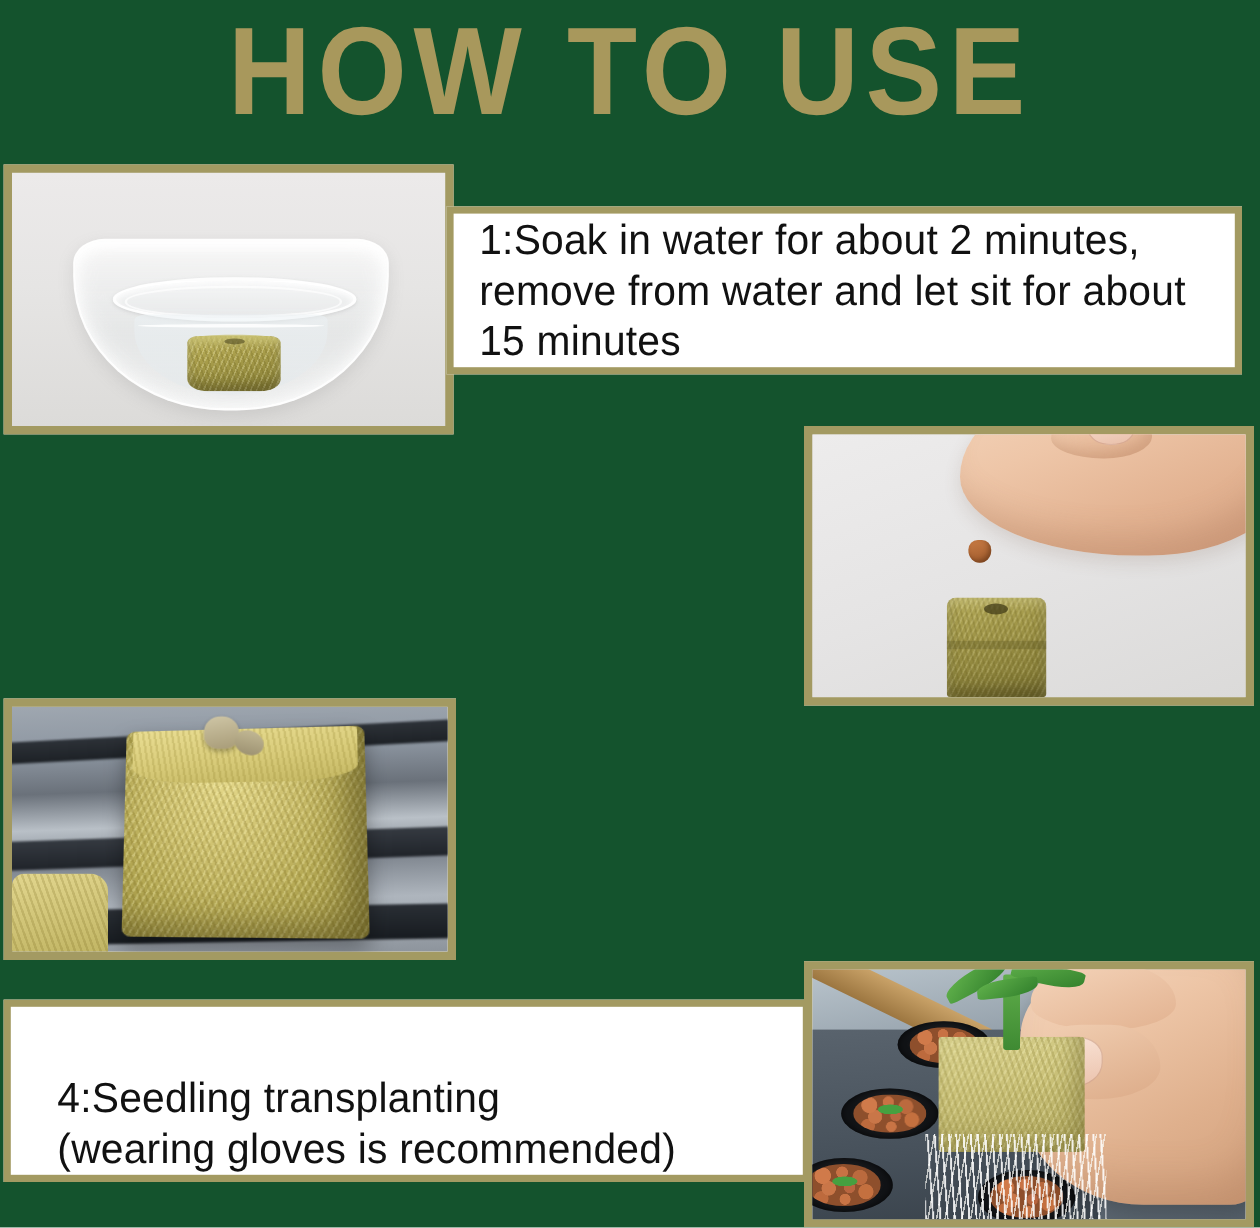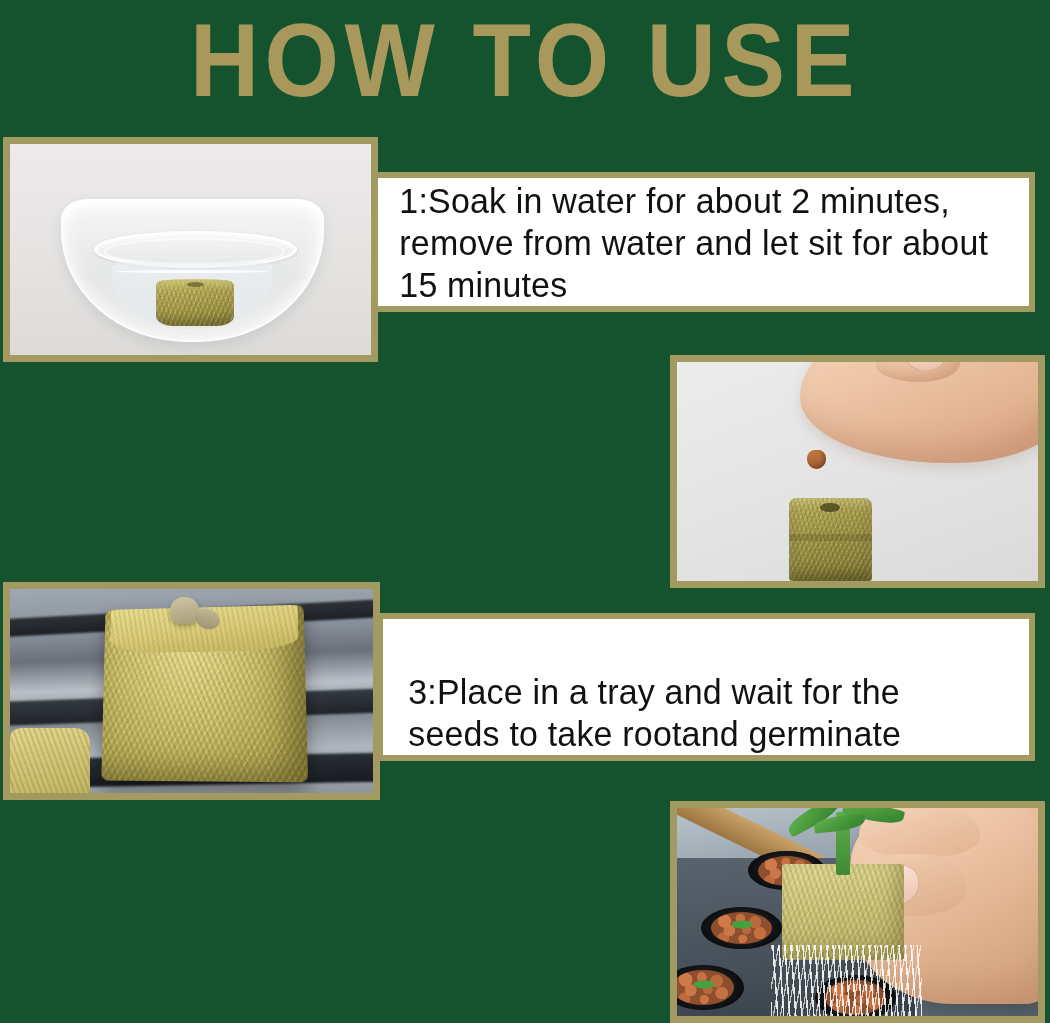--- a/index.html
+++ b/index.html
@@ -438,24 +438,25 @@
       <div class="p3-dark3"></div>
       <div class="p3-cube-left"></div>
       <div class="p3-cube">
         <div class="p3-cube-top"></div>
       </div>
       <div class="p3-sprout"></div>
       <div class="p3-sprout2"></div>
     </div>
   </div>
 
-  <div class="text-box tb3" style="left:377px; top:613px; width:658px; height:148px;">
-    <p>3:Place in a tray and wait for the seeds to take rootand germinate</p>
-  </div>
-
+
+  <div class="text-box tb4" style="left:3px; top:833px; width:672px; height:152px;">
+    <p style="white-space: pre-line;">4:Seedling transplanting
+(wearing gloves is recommended)</p>
+  </div>
 
   <div class="photo-frame" style="left:670px; top:801px; width:375px; height:222px;">
     <div class="photo-inner">
       <div class="p4-bg"></div>
       <div class="p4-woodrail"></div>
       <div class="p4-tray">
         <div class="p4-pot" style="left:30%; top:-4%; width:32%; height:24%;">
           <div class="p4-pebbles"></div>
         </div>
         <div class="p4-pot" style="left:10%; top:30%; width:34%; height:26%;">

